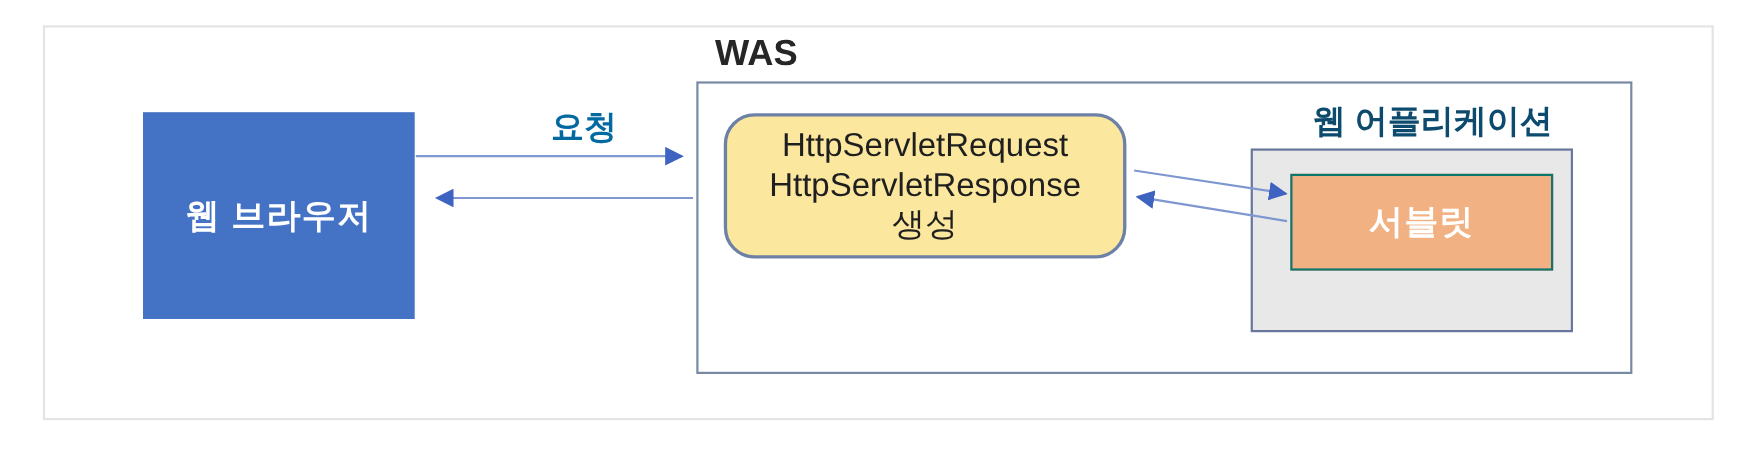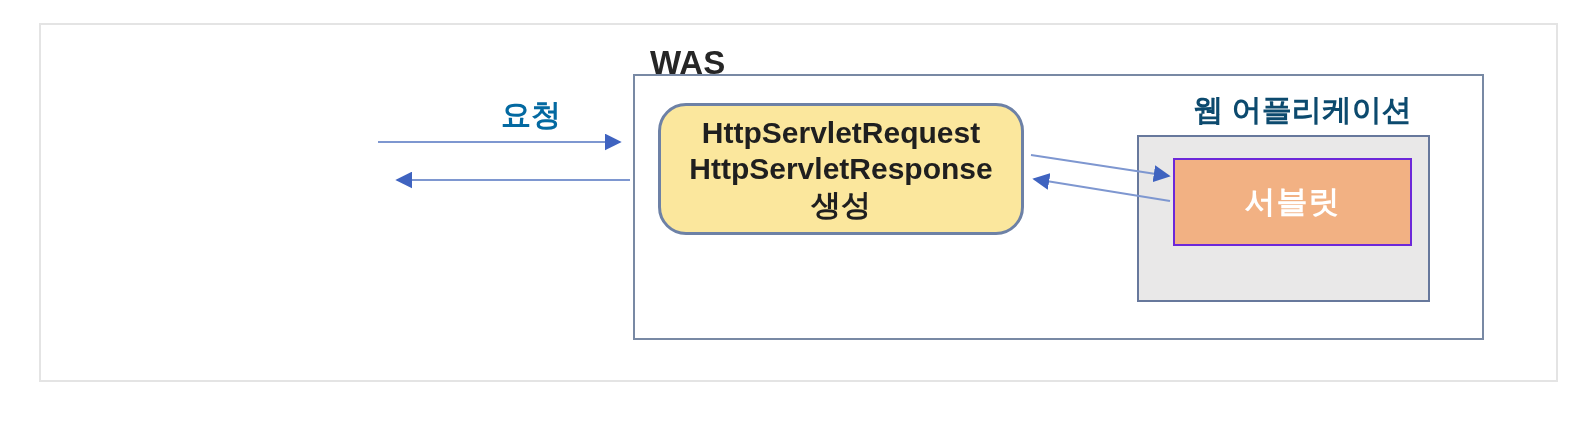--- a/index.html
+++ b/index.html
@@ -34,21 +34,21 @@
   }
   #browser-box .label {
     color: #ffffff;
     font-size: 31px;
     font-weight: 600;
     letter-spacing: 1px;
   }
 
   
   #was-title {
-    left: 650px; top: 44px;
+    left: 650px; top: 29px;
     width: 110px;
     font-size: 33px;
     font-weight: 600;
     color: #262626;
   }
 
   
   #was-box {
     left: 633px; top: 74px;
     width: 851px; height: 266px;
@@ -63,21 +63,21 @@
     width: 366px; height: 132px;
     background: #FBE79D;
     border: 3px solid #6d81a6;
     border-radius: 28px;
     box-sizing: border-box;
     display: flex; flex-direction: column;
     align-items: center; justify-content: center;
   }
   #creation-box .line {
     font-size: 30px;
-    font-weight: 700;
+    font-weight: 400;
     color: #1f1f1f;
     line-height: 36px;
     white-space: nowrap;
   }
 
   
   .arrow-label {
     font-size: 30px;
     font-weight: 700;
     color: #0369a1;
@@ -101,21 +101,21 @@
     left: 1137px; top: 135px;
     width: 293px; height: 167px;
     background: #E9E8E8;
     border: 2px solid #67789c;
     box-sizing: border-box;
   }
   #servlet-box {
     left: 1173px; top: 158px;
     width: 239px; height: 88px;
     background: #F2B183;
-    border: 2px solid #6d28d9;
+    border: 2px solid #0f766e;
     box-sizing: border-box;
     display: flex; align-items: center; justify-content: center;
   }
   #servlet-box .label {
     color: #ffffff;
     font-size: 31px;
     font-weight: 600;
     letter-spacing: 1px;
   }
 
@@ -125,20 +125,23 @@
     pointer-events: none;
   }
 </style>
 </head>
 <body>
 
 <div id="canvas">
 
   <div id="outer-frame" class="abs"></div>
 
+  <div id="browser-box" class="abs">
+    <span class="label">웹 브라우저</span>
+  </div>
 
   <div id="was-title" class="abs">WAS</div>
   <div id="was-box" class="abs"></div>
 
   <div id="creation-box" class="abs">
     <span class="line">HttpServletRequest</span>
     <span class="line">HttpServletResponse</span>
     <span class="line">생성</span>
   </div>
 

